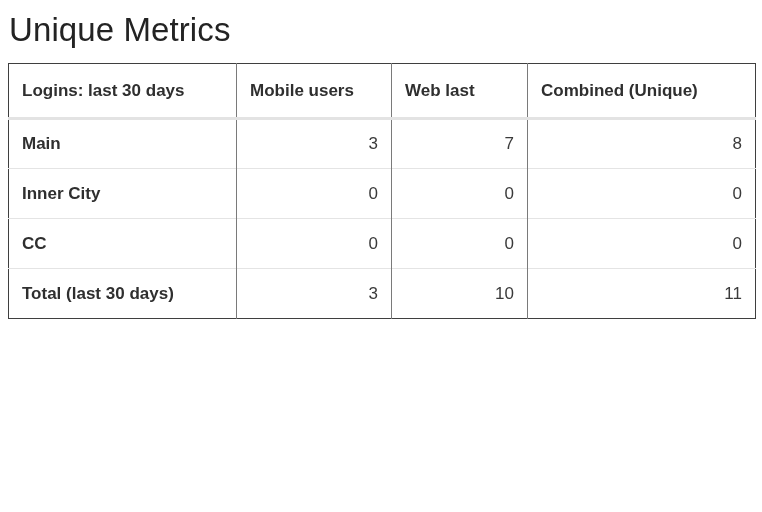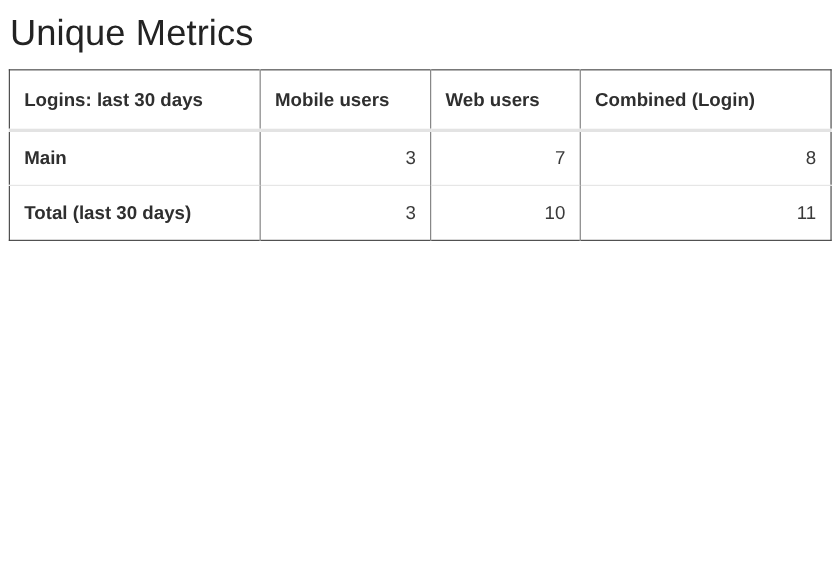--- a/index.html
+++ b/index.html
@@ -116,30 +116,42 @@
       <colgroup>
         <col class="c0">
         <col class="c1">
         <col class="c2">
         <col class="c3">
       </colgroup>
       <thead>
         <tr>
           <th>Logins: last 30 days</th>
           <th>Mobile users</th>
-          <th>Web users</th>
-          <th>Combined (Login)</th>
+          <th>Web last</th>
+          <th>Combined (Unique)</th>
         </tr>
       </thead>
       <tbody>
         <tr>
           <th class="row-label">Main</th>
           <td class="num">3</td>
           <td class="num">7</td>
           <td class="num">8</td>
+        </tr>
+        <tr>
+          <th class="row-label">Inner City</th>
+          <td class="num">0</td>
+          <td class="num">0</td>
+          <td class="num">0</td>
+        </tr>
+        <tr>
+          <th class="row-label">CC</th>
+          <td class="num">0</td>
+          <td class="num">0</td>
+          <td class="num">0</td>
         </tr>
         <tr>
           <th class="row-label">Total (last 30 days)</th>
           <td class="num">3</td>
           <td class="num">10</td>
           <td class="num">11</td>
         </tr>
       </tbody>
     </table>
   </div>

